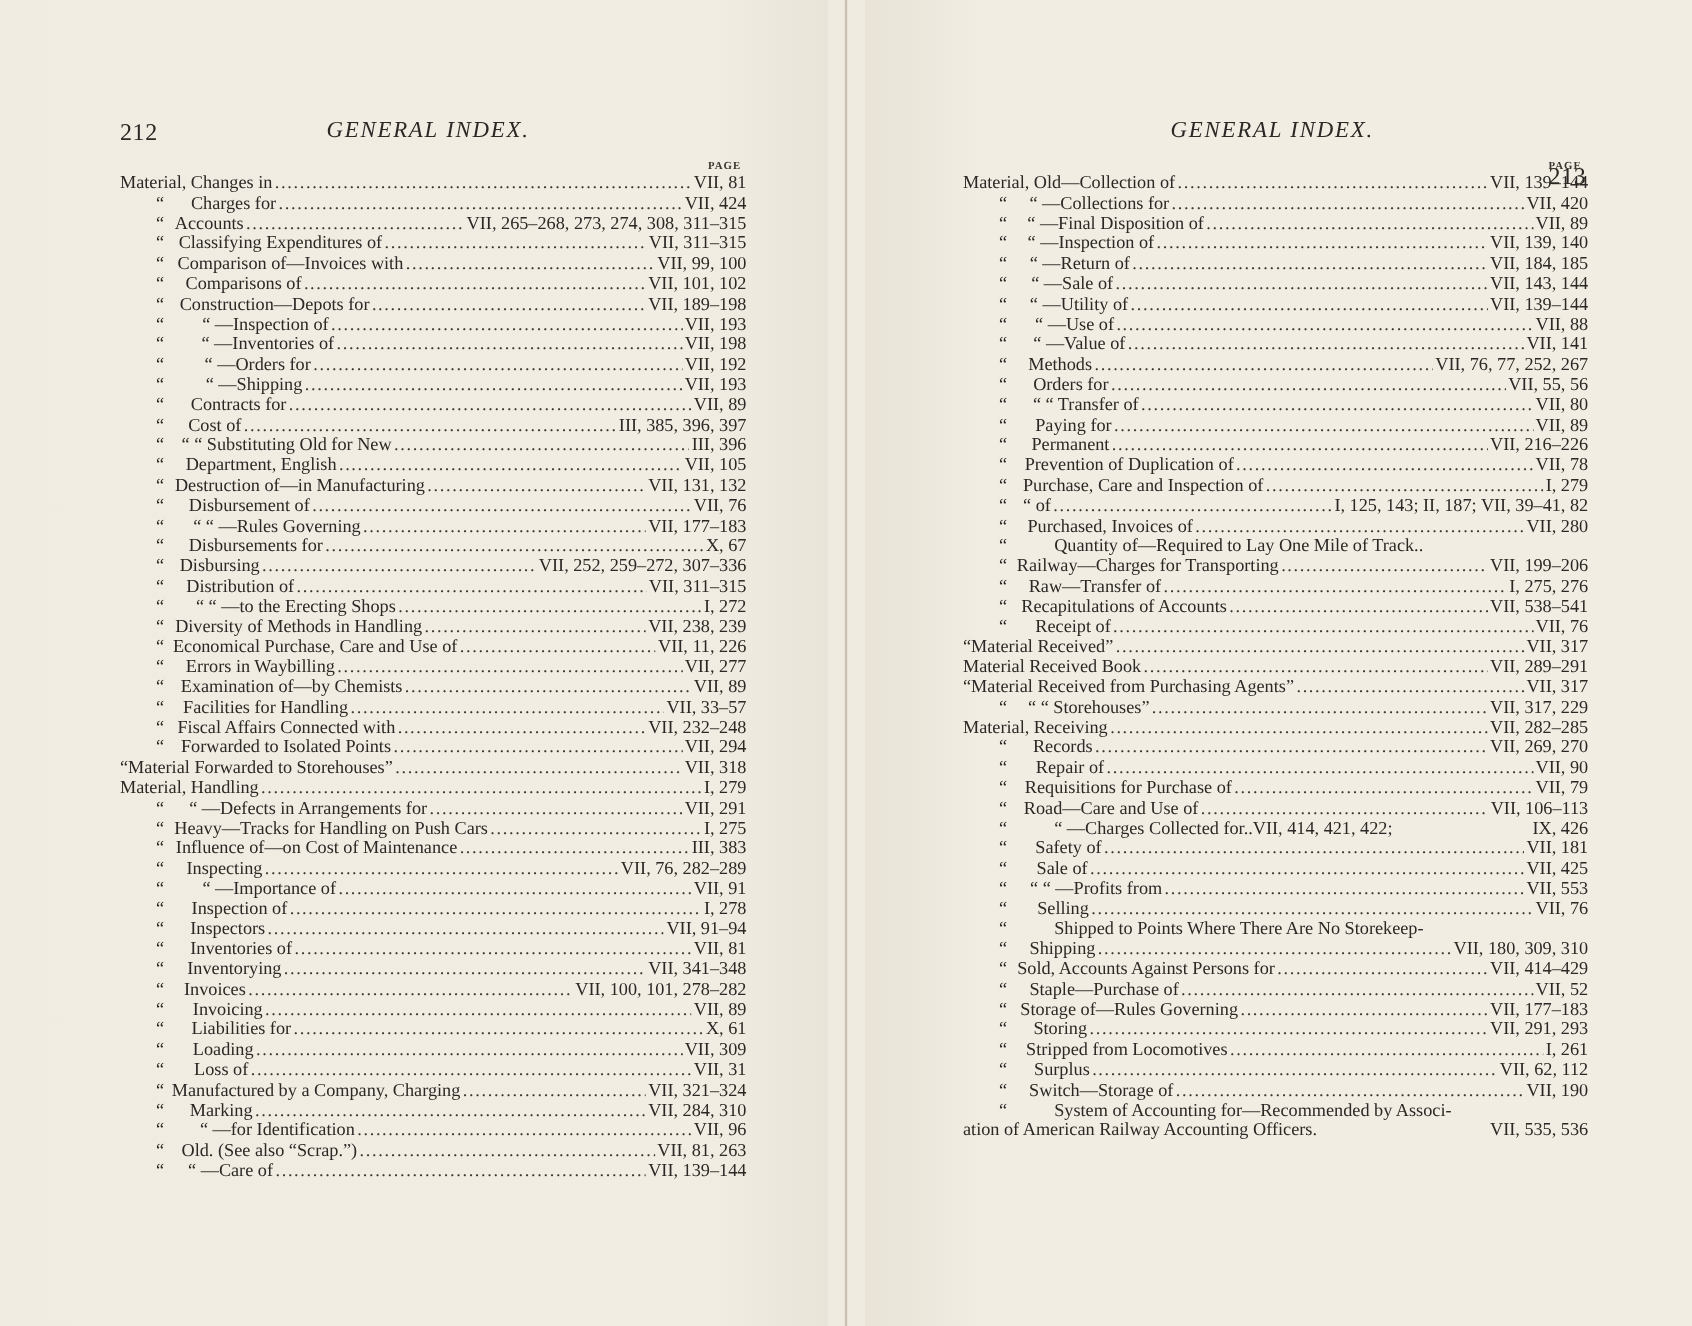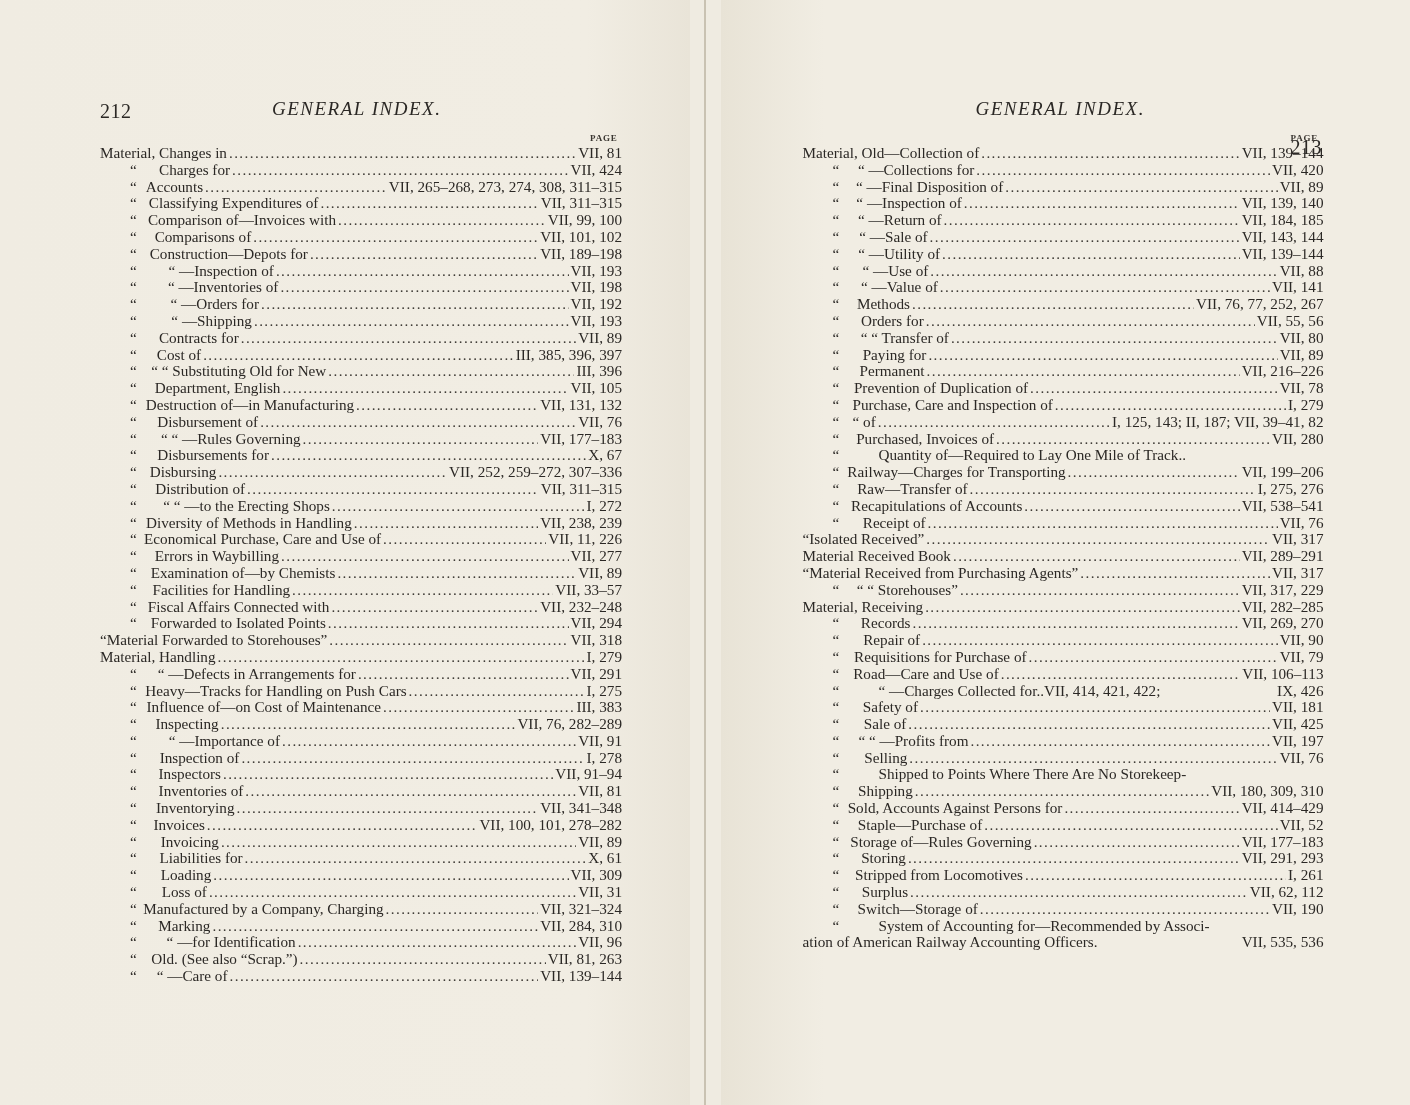--- a/index.html
+++ b/index.html
@@ -492,21 +492,21 @@
           <span class="dots"></span>
           <span class="ref">VII, 538–541</span>
         </div>
         <div class="entry">
           <span class="q" style="width: 76px; padding-left: 30px; box-sizing: border-box;">“</span>
           <span class="lead">Receipt of</span>
           <span class="dots"></span>
           <span class="ref">VII,  76</span>
         </div>
         <div class="entry">
-          <span class="lead">“Isolated Received”</span>
+          <span class="lead">“Material Received”</span>
           <span class="dots"></span>
           <span class="ref">VII, 317</span>
         </div>
         <div class="entry">
           <span class="lead">Material Received Book</span>
           <span class="dots"></span>
           <span class="ref">VII, 289–291</span>
         </div>
         <div class="entry">
           <span class="lead">“Material Received from Purchasing Agents”</span>
@@ -563,21 +563,21 @@
         <div class="entry">
           <span class="q" style="width: 76px; padding-left: 30px; box-sizing: border-box;">“</span>
           <span class="lead">Sale of</span>
           <span class="dots"></span>
           <span class="ref">VII, 425</span>
         </div>
         <div class="entry">
           <span class="q" style="width: 76px; padding-left: 30px; box-sizing: border-box;">“</span>
           <span class="lead">   “  “ —Profits from</span>
           <span class="dots"></span>
-          <span class="ref">VII, 197</span>
+          <span class="ref">VII, 553</span>
         </div>
         <div class="entry">
           <span class="q" style="width: 76px; padding-left: 30px; box-sizing: border-box;">“</span>
           <span class="lead">Selling</span>
           <span class="dots"></span>
           <span class="ref">VII,  76</span>
         </div>
         <div class="entry">
           <span class="q" style="width: 76px; padding-left: 30px; box-sizing: border-box;">“</span>
           <span class="lead">Shipped to Points Where There Are No Storekeep-</span>

